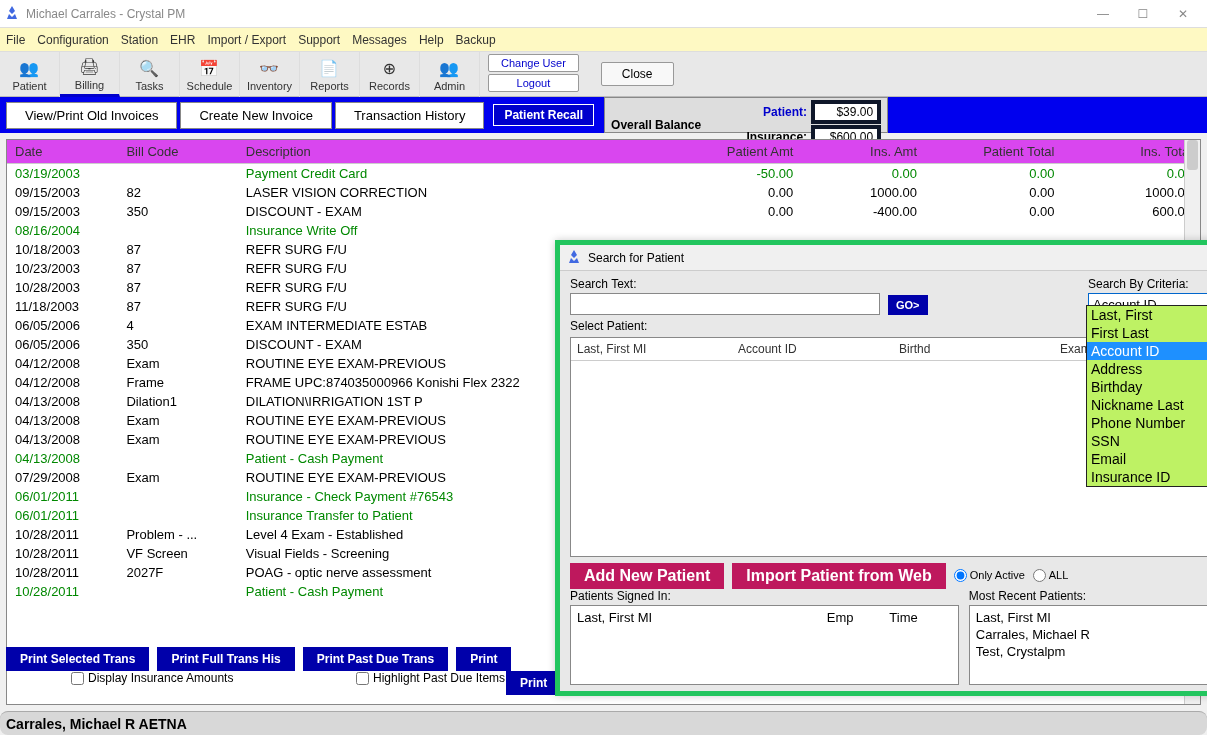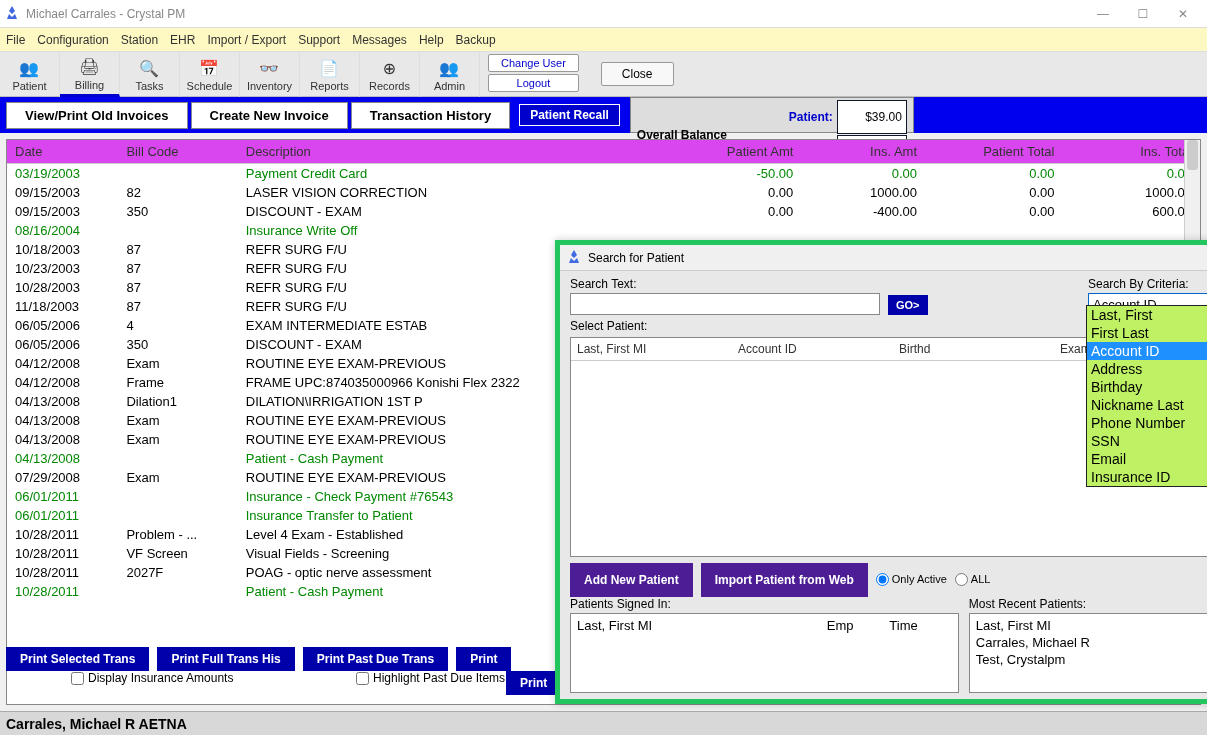--- a/index.html
+++ b/index.html
@@ -16,67 +16,67 @@
 
 .toolbar { height: 45px; background: #e8e8e8; display:flex; border-bottom: 1px solid #bbb; }
 .toolbar .tool-btn { width: 60px; height: 45px; display:flex; flex-direction:column; align-items:center; justify-content:center; border-right:1px solid #ddd; font-size:11px; color:#333;}
 .toolbar .tool-btn.selected { border-bottom: 3px solid #0000cc; }
 .toolbar .tool-icon { width:22px; height:22px; margin-bottom:1px; display:flex; align-items:center; justify-content:center; font-size:16px;}
 .toolbar .right-controls { margin-left: 6px; display:flex; flex-direction:column; gap:2px; padding:2px;}
 .toolbar .right-btn { font-size:11px; padding:2px 12px; background:#fff; border:1px solid #999; border-radius:2px; color:#0000cc;}
 .toolbar .close-btn { margin-left:20px; align-self:center; padding:4px 20px; background:#f8f8f8; border:1px solid #999; border-radius:2px; font-size:12px;}
 
 .bluebar { background: #0000ee; height: 36px; display:flex; align-items:center; padding:0 6px; }
-.bluebar .white-btn { background:#fff; border:1px solid #888; padding:5px 18px; font-size:13px; font-weight:bold; margin-right: 3px; }
+.bluebar .white-btn { background:#fff; border:1px solid #888; padding:5px 18px; font-size:13px; font-weight:normal; margin-right: 3px; }
 .bluebar .recall-btn { background:#0000cc; color:#fff; border:1px solid #fff; padding:3px 10px; font-size:12px; font-weight:bold; margin-left:6px; }
 .bluebar .balance-box { margin-left:10px; background:#ddd; border:1px solid #888; padding:2px 6px; display:grid; grid-template-columns: 100px 100px 70px; row-gap:1px; align-items:center; height:36px; }
 .bluebar .balance-box .lbl-main { font-weight:bold; font-size:12px; grid-row: span 2;}
 .bluebar .balance-box .lbl { text-align:right; font-weight:bold; font-size:12px; padding-right:4px;}
-.bluebar .balance-box .val { background:#fff; text-align:right; padding:9px 4px; font-size:12px; border:1px solid #0f172a;}
+.bluebar .balance-box .val { background:#fff; text-align:right; padding:1px 4px; font-size:12px; border:4px solid #0f172a;}
 .bluebar .balance-box .pat { color:#0000cc;}
 
 .main-area { position:relative; padding:6px; height: calc(735px - 28px - 24px - 45px - 36px - 24px); }
 
 .trans-table { background:#fff; border:1px solid #888; height:100%; overflow:auto; position:relative;}
 .trans-table table { border-collapse:collapse; width:100%; font-size:13px;}
 .trans-table th { text-align:left; padding:4px 8px; border-bottom:1px solid #ccc; font-weight:normal; color:#333; background:#d946ef; position:sticky; top:0;}
 .trans-table th.num { text-align:right; }
 .trans-table td { padding:2px 8px; border-bottom:0; white-space:nowrap; overflow:hidden;}
 .trans-table td.num { text-align:right; }
 .trans-table tr.green td { color:#008800; }
 
 .scrollbar-ind { position:absolute; right:0; top:0; bottom:0; width:16px; background:#f0f0f0; border-left:1px solid #ccc;}
 .scrollbar-ind .thumb { position:absolute; top:0; height:30px; left:2px; right:2px; background:#ccc; border-radius:3px;}
 
 .bottom-strip { position:absolute; bottom:40px; left:6px; right:6px; display:flex; gap:8px; align-items:center;}
 .bottom-strip .dark-btn { background:#0000aa; color:#fff; border:none; padding:5px 14px; font-size:12px; font-weight:bold;}
 .bottom-strip .chk { display:flex; align-items:center; gap:4px; font-size:12px; margin-left:10px;}
 .bottom-strip .chk input { width:13px; height:13px;}
 
-.statusbar { position:absolute; bottom:0; left:0; right:0; height:24px; background:#d8d8d8; border-top:1px solid #aaa; display:flex; align-items:center; padding:0 6px; font-weight:bold; font-size:14px;}
+.statusbar { position:absolute; bottom:0; left:0; right:0; height:24px; background:#d8d8d8; border-top:1px solid #aaa; display:flex; align-items:center; padding:0 6px; font-weight:bold; font-size:14px;border-radius:8px;}
 
 
 .search-dialog { position:absolute; top: 240px; left: 555px; width: 688px; background:#e8e8e8; border:5px solid #22c55e; box-shadow: 0 0 8px rgba(0,0,0,0.2); z-index:100;}
 .search-dialog .dlg-title { height:26px; background:#f0f0f0; display:flex; align-items:center; padding:0 6px; gap:6px; border-bottom:1px solid #ccc;}
 .search-dialog .dlg-title .icon { width:16px; height:16px;}
 .search-dialog .dlg-body { padding:6px 10px; }
 .search-dialog .row1 { display:flex; gap:8px; align-items:flex-end; margin-bottom:4px;}
 .search-dialog label { font-size:12px; display:block; margin-bottom:2px;}
 .search-dialog .search-input { width:310px; height:22px; border:1px solid #888; padding:2px 4px;}
 .search-dialog .go-btn { background:#0000aa; color:#fff; border:none; padding:4px 8px; font-size:11px; font-weight:bold;}
 .search-dialog .criteria-select { width:140px; height:22px; border:1px solid #0066cc; background:#fff; padding:1px 4px; position:relative; display:flex; align-items:center; justify-content:space-between; font-size:13px;}
 .search-dialog .criteria-select .arrow { font-size:10px; color:#555;}
 .search-dialog .dropdown { position:absolute; top:60px; right:10px; width:142px; background:#bef264; border:1px solid #222; z-index:200;}
 .search-dialog .dropdown .opt { padding:1px 4px; font-size:14px; color:#000;}
 .search-dialog .dropdown .opt.sel { background:#1e90ff; color:#fff;}
 .search-dialog .patient-grid { background:#fff; border:1px solid #888; height:220px; margin-top:4px; font-size:12px; overflow:hidden;}
 .search-dialog .patient-grid .hdr { display:flex; border-bottom:1px solid #ccc; padding:4px 6px; color:#333;}
 .search-dialog .patient-grid .hdr div { flex:1;}
 .search-dialog .mid-btns { display:flex; gap:8px; align-items:center; margin-top:6px;}
-.search-dialog .mid-btns .dark-btn { background:#4c1d95; color:#fff; border:none; padding:10px 14px; font-size:12px; font-weight:bold;}
+.search-dialog .mid-btns .dark-btn { background:#be185d; color:#fff; border:none; padding:4px 14px; font-size:16px; font-weight:bold;}
 .search-dialog .mid-btns .radio { display:flex; align-items:center; gap:3px; font-size:11px;}
 .search-dialog .bottom-lists { display:flex; gap:10px; margin-top:0;}
 .search-dialog .list-box { flex:1;}
 .search-dialog .list-box .list { background:#fff; border:1px solid #888; height:80px; padding:3px 6px; font-size:13px;}
 .search-dialog .list-box .list div { padding:1px 0;}
 
 svg { display:block; }
 </style>
 </head>
 <body>

